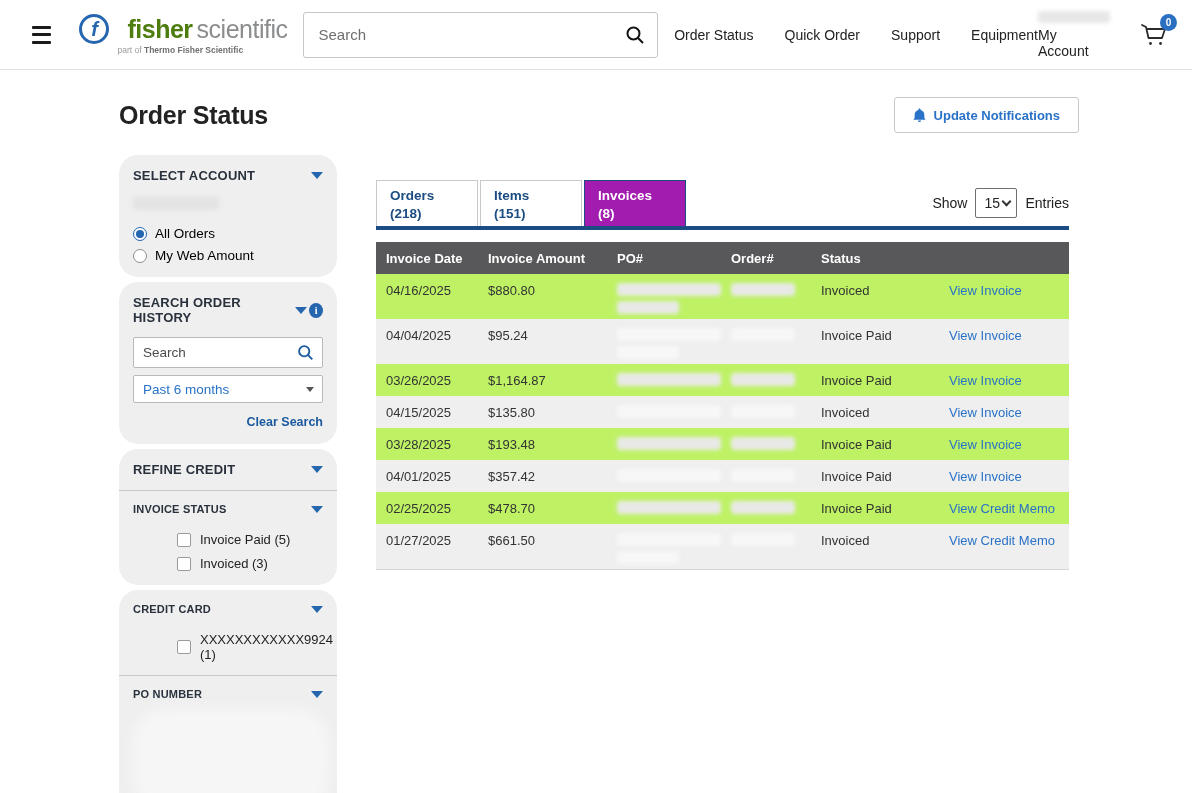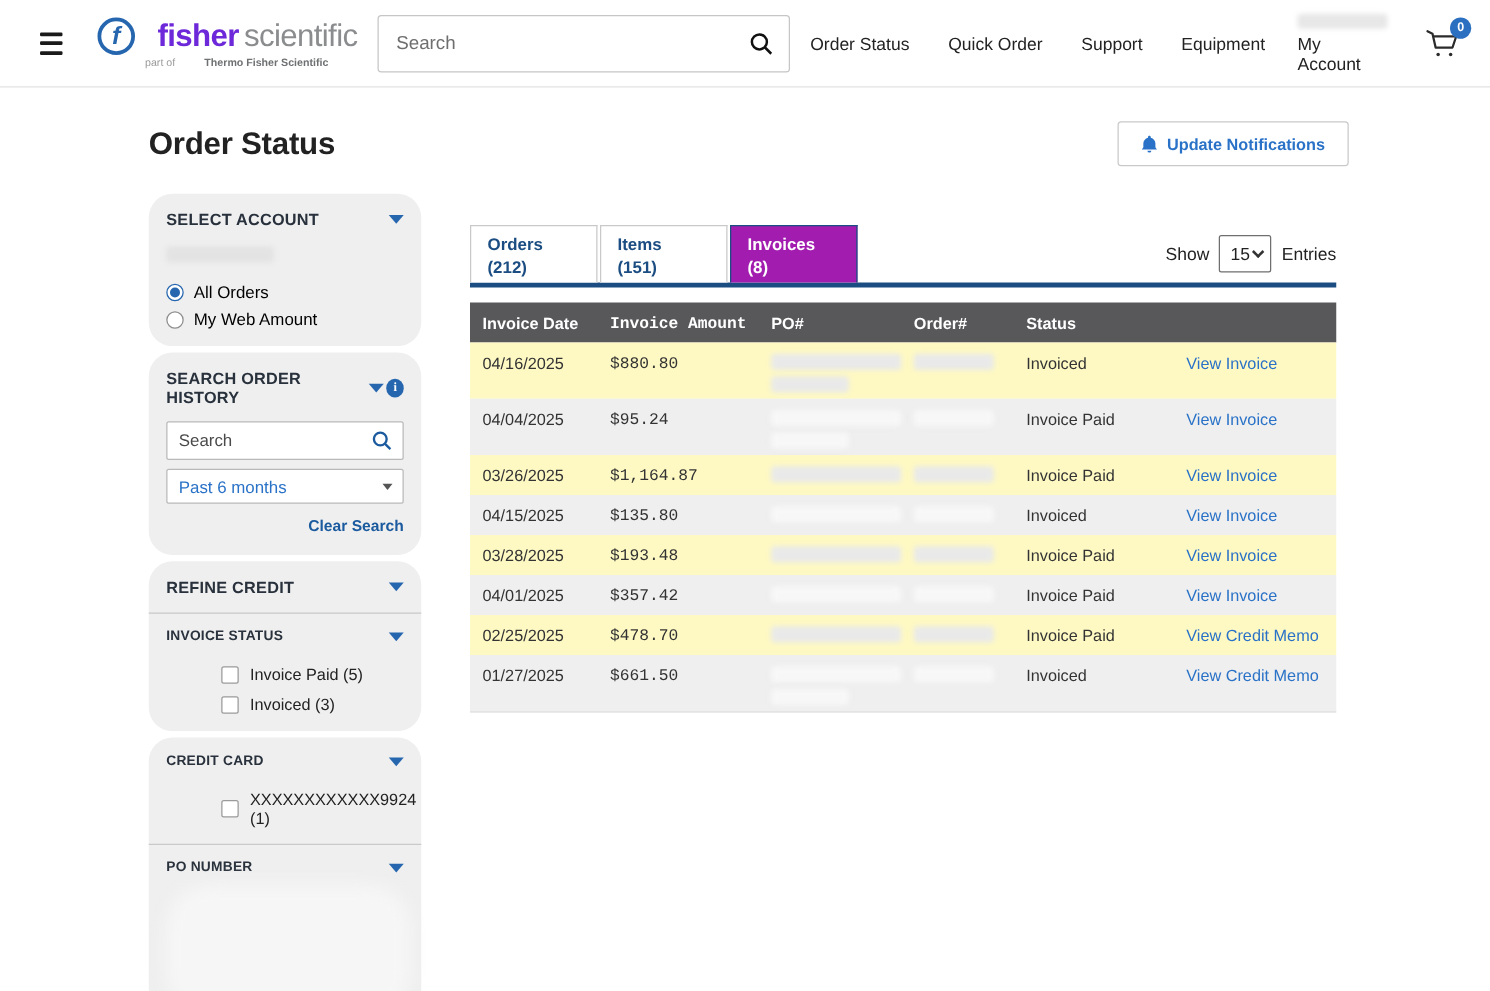--- a/index.html
+++ b/index.html
@@ -15,33 +15,33 @@
   }
   .hamburger { width:26px; height:18px; display:flex; flex-direction:column; justify-content:space-between; cursor:pointer; margin-right:28px; }
   .hamburger span { display:block; height:3px; background:#1a1a1a; border-radius:1px; }
   .logo { display:flex; flex-direction:column; margin-right:16px; }
   .logo-top { display:flex; align-items:center; }
   .logo-circle {
     width:30px; height:30px; border:3px solid #2566af; border-radius:50%;
     color:#2566af; font-weight:bold; font-size:20px; font-style:italic;
     display:flex; align-items:center; justify-content:center; margin-right:5px;
   }
-  .logo-fisher { font-size:25px; font-weight:bold; color:#6d28d9; letter-spacing:-0.5px;margin-left:13px; }
+  .logo-fisher { font-size:25px; font-weight:bold; color:#4d7c0f; letter-spacing:-0.5px;margin-left:13px; }
   .logo-sci { font-size:25px; color:#8a8c8e; letter-spacing:-0.5px; margin-left:4px; font-weight:300;}
   .logo-tag { font-size:8.5px; color:#9a9a9a; margin-top:1px; padding-left:38px; }
-  .logo-tag b { color:#6e7072;margin-left:21px; }
+  .logo-tag b { color:#6e7072; }
   .search-box {
     width:464px; height:46px; border:1px solid #c6c6c6; border-radius:3px;
     display:flex; align-items:center; padding:0 12px 0 14px; margin-right:16px;
   }
   .search-box input { flex:1; border:none; outline:none; font-size:15px; color:#333; font-family:inherit; }
   .search-box input::placeholder { color:#6e6e6e; }
   .main-nav { display:flex; align-items:center; gap:31px; font-size:14px; color:#222; margin-left:0; }
   .main-nav .nav-item { cursor:pointer; white-space:nowrap; }
-  .account { margin-left:26px; display:flex; flex-direction:column; align-items:flex-start; cursor:pointer; }
+  .account { display:flex; flex-direction:column; align-items:flex-start; cursor:pointer; }
   .account .blur-name { width:72px; height:12px; background:#e7e7e7; filter:blur(2px); border-radius:3px; margin-bottom:4px; }
   .account .acct-label { font-size:14px; color:#222; }
   .cart { position:relative; margin-left:30px; cursor:pointer; }
   .cart-badge {
     position:absolute; top:-8px; right:-9px; background:#2b6fc0; color:#fff;
     font-size:10px; font-weight:bold; width:17px; height:17px; border-radius:50%;
     display:flex; align-items:center; justify-content:center;
   }
   
   .title-row { display:flex; justify-content:space-between; align-items:center; margin:27px 113px 22px 119px; }
@@ -105,25 +105,25 @@
   .entries-wrap select {
     appearance:none; -webkit-appearance:none; width:42px; height:30px; border:1px solid #6f6f6f; border-radius:2px;
     background:#fff; font-size:14px; color:#222; padding:0 0 0 8px; font-family:inherit; cursor:pointer;
   }
   .entries-wrap .chev { position:absolute; right:7px; top:10px; width:7px; height:7px; pointer-events:none;
     border-right:2px solid #333; border-bottom:2px solid #333; transform:rotate(45deg); }
   .tab-underline { height:4px; background:#1b4d82; width:100%; }
   
   .table { width:100%; margin-top:12px; font-size:13px; }
   .t-head { display:flex; background:#58585b; color:#fff; font-weight:bold; height:32px; align-items:center; }
-  .t-row { display:flex; min-height:32px; padding:9px 0 4px 0; background:#fef9c3; }
+  .t-row { display:flex; min-height:32px; padding:9px 0 4px 0; background:#bef264; }
   .t-row.tall { min-height:45px; }
   .t-row.alt { background:#efefef; }
   .c1 { width:102px; padding-left:10px; }
-  .c2 { width:129px; padding-left:10px;font-family:Liberation Mono, monospace; }
+  .c2 { width:129px; padding-left:10px; }
   .c3 { width:114px; padding-left:10px; }
   .c4 { width:90px;  padding-left:10px; }
   .c5 { width:128px; padding-left:10px; }
   .c6 { flex:1; padding-left:10px; }
   .t-row .link { color:#2a72c7; text-decoration:none; cursor:pointer; }
   .blob { background:#e9e9e9; filter:blur(2px); border-radius:3px; height:13px; }
   .t-row.alt .blob { background:#f7f7f7; }
   .blob.po1 { width:104px; }
   .blob.po2 { width:62px; margin-top:5px; }
   .blob.ord { width:64px; }
@@ -283,21 +283,21 @@
       </div>
       <div class="po-blob"></div>
     </div>
   </div>
 
   <div class="main">
     <div class="tab-row">
       <div class="tabs">
         <div class="tab">
           <div>Orders</div>
-            <div>(212)</div>
+            <div>(218)</div>
         </div>
         <div class="tab">
           <div>Items</div>
             <div>(151)</div>
         </div>
         <div class="tab active">
           <div>Invoices</div>
             <div>(8)</div>
         </div>
       </div>

